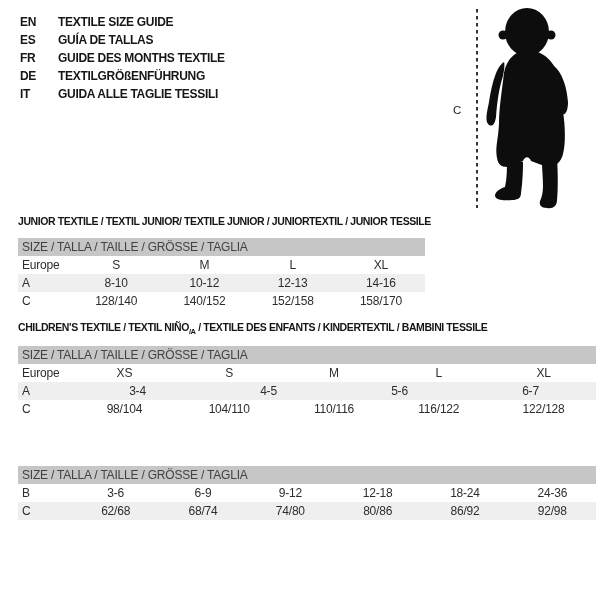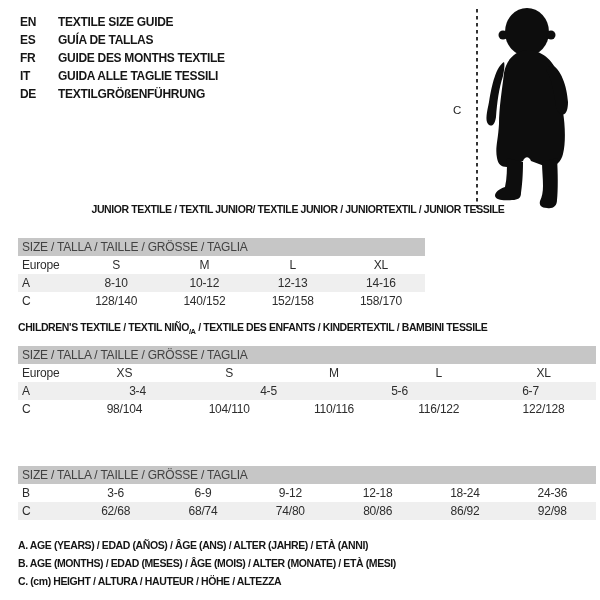--- a/index.html
+++ b/index.html
@@ -12,21 +12,21 @@
   .lang-row{display:flex;height:18px;line-height:18px;font-weight:bold;
     font-size:12px;color:#161616;letter-spacing:-0.3px;}
   .lang-row .code{width:38px;}
   
   .figure-svg{position:absolute;left:450px;top:0;width:150px;height:215px;}
   .height-label{position:absolute;left:453px;top:103px;width:18px;height:14px;
     font-size:11.5px;color:#222;line-height:14px;}
   
   .sec-title{position:absolute;left:18px;font-weight:bold;font-size:10.5px;
     letter-spacing:-0.4px;color:#151515;line-height:15px;}
-  #t1-title{top:202px;width:560px;text-align:center;}
+  #t1-title{top:214px;width:560px;}
   #t2-title{top:320px;width:560px;}
   #t3-title{top:423px;width:512px;}
   sub.small{font-size:7.5px;}
   
   .tbl{position:absolute;left:18px;font-size:12px;letter-spacing:-0.2px;}
   #table1{top:238px;width:407px;}
   #table2{top:346px;width:578px;}
   #table3{top:466px;width:578px;}
   .size-bar{height:18px;line-height:18px;background:var(--header-bar,#c6c6c6);
     color:#424242;padding-left:4px;letter-spacing:-0.2px;}
@@ -51,26 +51,26 @@
     </div>
     <div class="lang-row">
       <span class="code">ES</span>
       <span class="label">GUÍA DE TALLAS</span>
     </div>
     <div class="lang-row">
       <span class="code">FR</span>
       <span class="label">GUIDE DES MONTHS TEXTILE</span>
     </div>
     <div class="lang-row">
+      <span class="code">DE</span>
+      <span class="label">TEXTILGRÖßENFÜHRUNG</span>
+    </div>
+    <div class="lang-row">
       <span class="code">IT</span>
       <span class="label">GUIDA ALLE TAGLIE TESSILI</span>
-    </div>
-    <div class="lang-row">
-      <span class="code">DE</span>
-      <span class="label">TEXTILGRÖßENFÜHRUNG</span>
     </div>
   </div>
 
   <svg class="figure-svg" viewBox="0 0 150 215" xmlns="http://www.w3.org/2000/svg">
     <line x1="27" y1="9" x2="27" y2="208" stroke="#333" stroke-width="2" stroke-dasharray="3.5 3.5"></line>
     <g transform="translate(35,6)" fill="#0d0d0d">
       <ellipse cx="42" cy="26" rx="22" ry="24"></ellipse>
       <circle cx="18" cy="29" r="4.5"></circle>
       <circle cx="66" cy="29" r="4.5"></circle>
       <path d="M42,44 C30,45 21,54 19,67 C17,84 14,102 14,118 C13,135 10,142 12,152
@@ -164,19 +164,14 @@
           <div class="cell">62/68</div>
           <div class="cell">68/74</div>
           <div class="cell">74/80</div>
           <div class="cell">80/86</div>
           <div class="cell">86/92</div>
           <div class="cell">92/98</div>
         </div>
       </div>
   </div>
 
-  <div class="footnotes">
-    <div class="footnote">A. AGE (YEARS) / EDAD (AÑOS) / ÂGE (ANS) / ALTER (JAHRE) / ETÀ (ANNI)</div>
-    <div class="footnote">B. AGE (MONTHS) / EDAD (MESES) / ÂGE (MOIS) / ALTER (MONATE) / ETÀ (MESI)</div>
-    <div class="footnote">C. (cm) HEIGHT / ALTURA / HAUTEUR / HÖHE / ALTEZZA</div>
-  </div>
 
 </div>
 
 </body></html>

